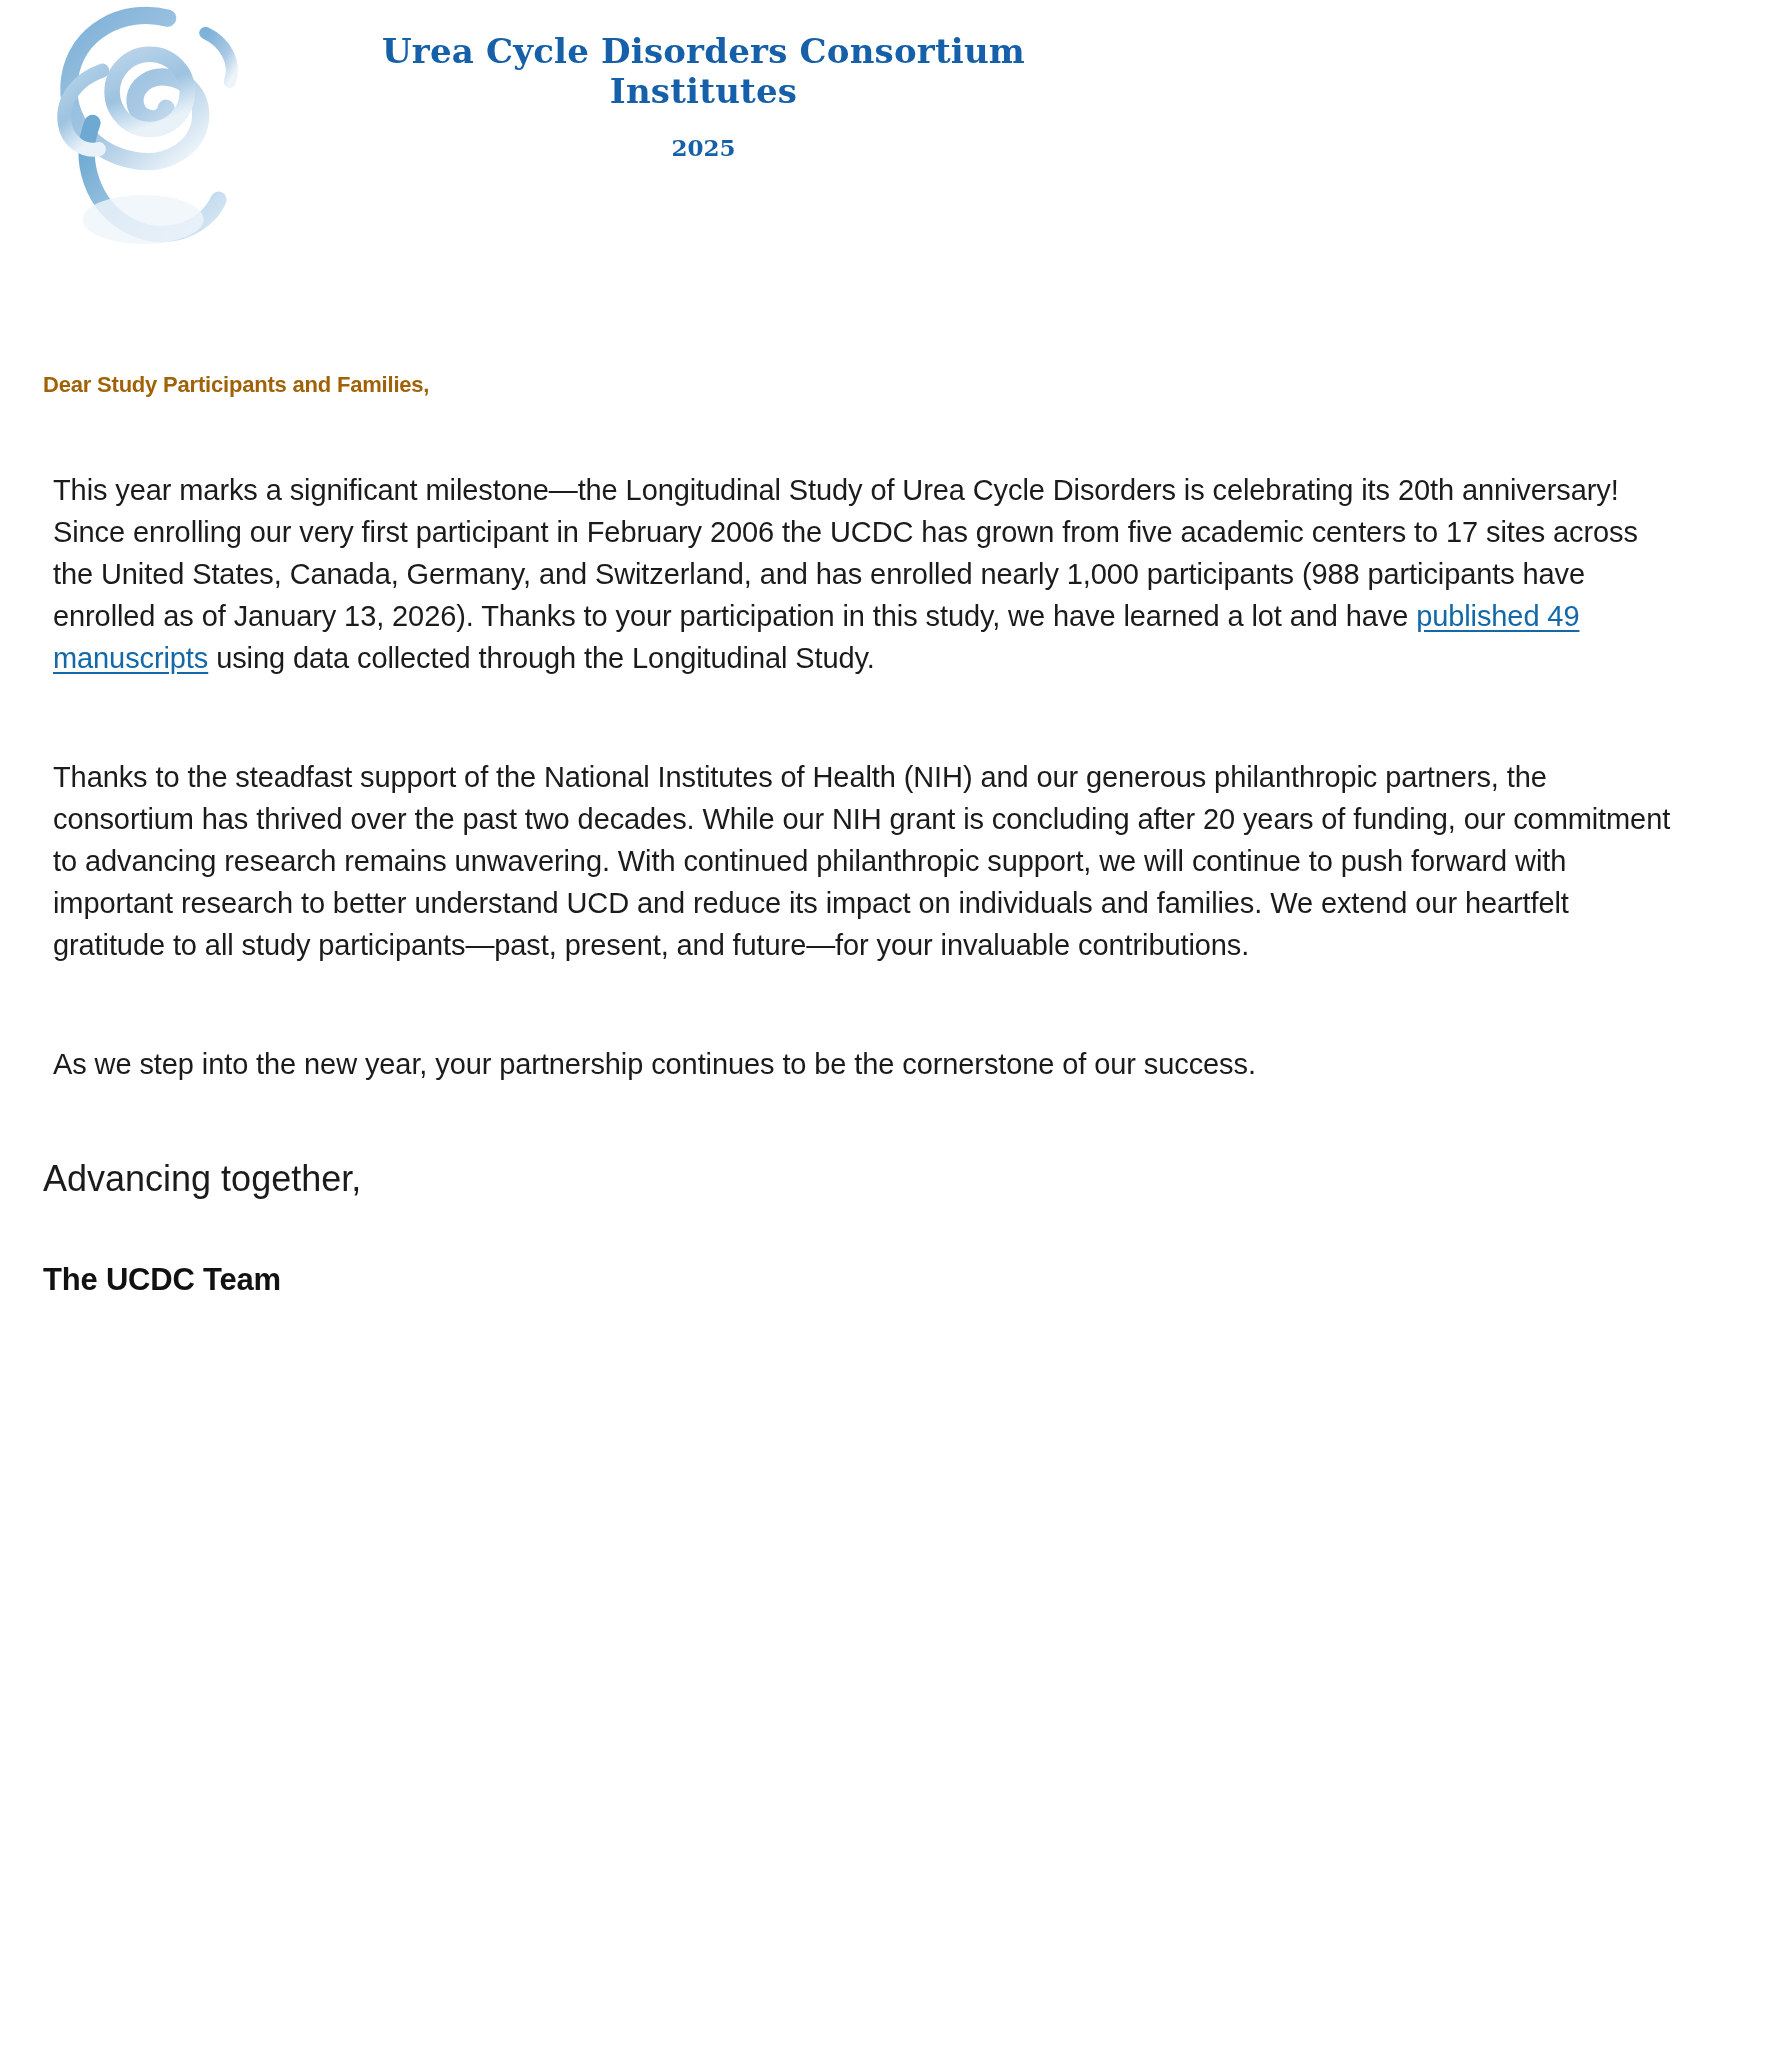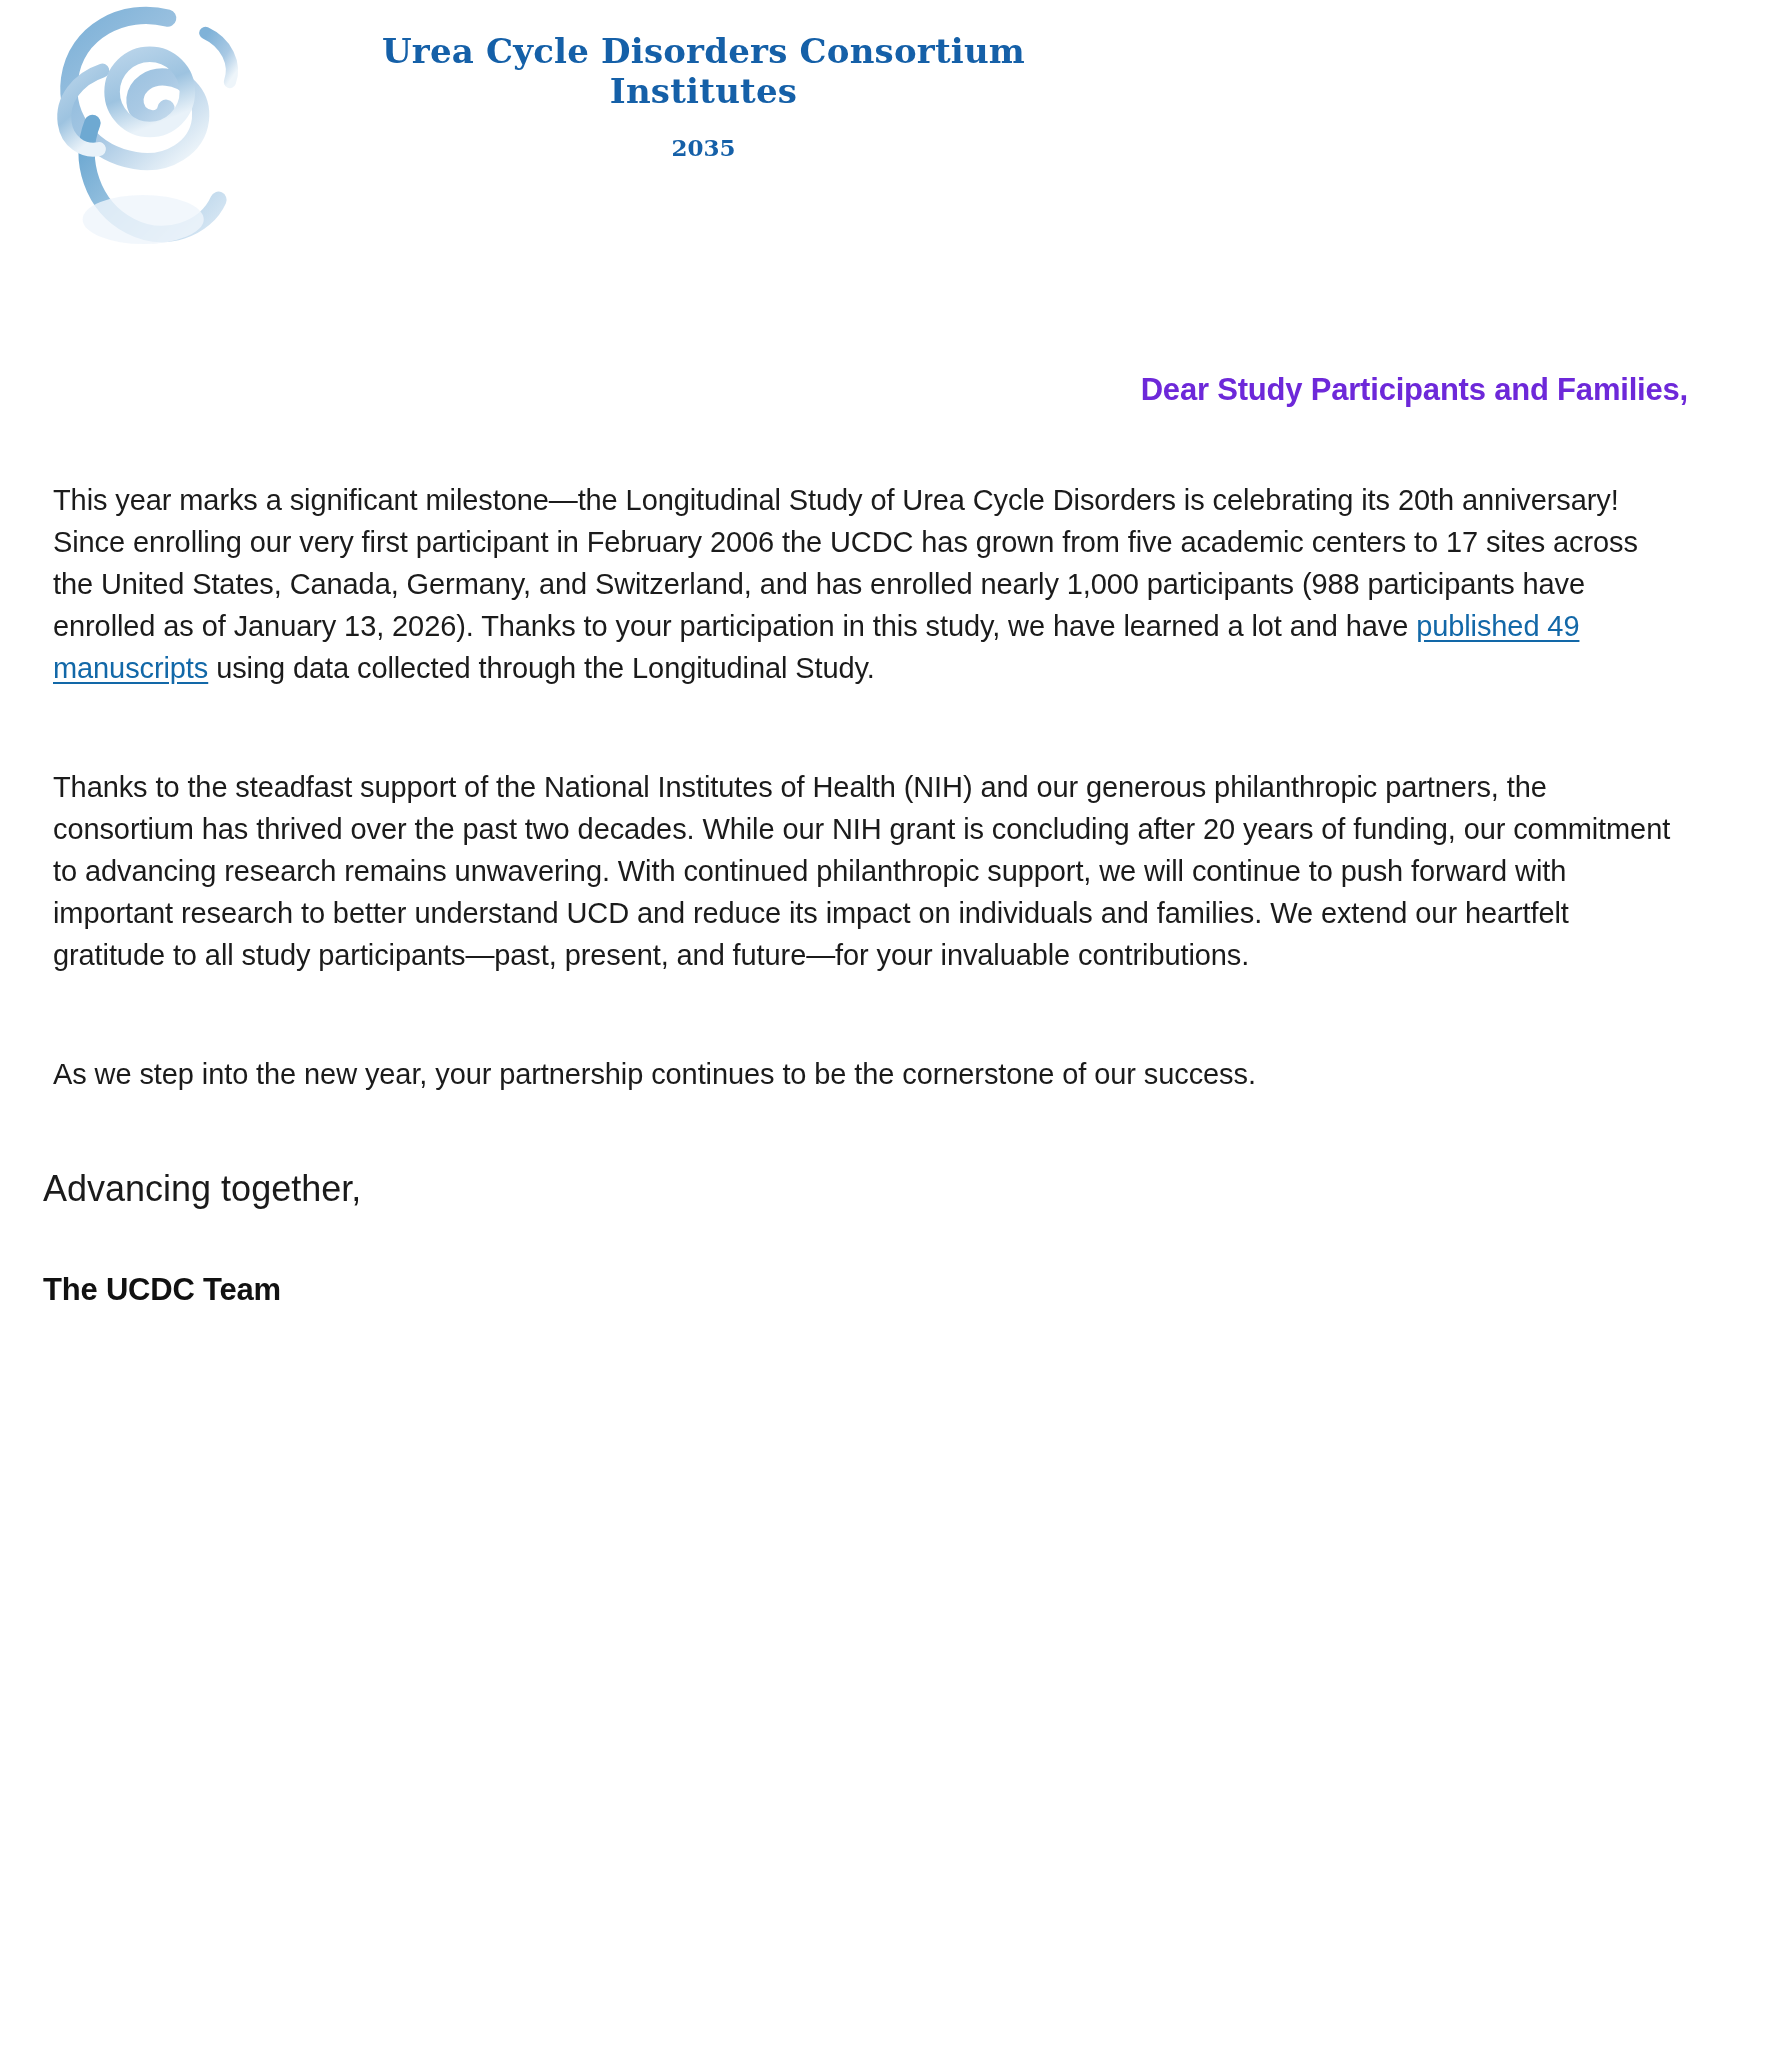--- a/index.html
+++ b/index.html
@@ -63,25 +63,24 @@
 
   
   .body-wrap {
     position: absolute;
     left: 43px;
     top: 372px;
     width: 1645px;
   }
 
   .salutation {
-    font-size: 31px;
+    font-size: 22px;
     font-weight: bold;
-    color: #6d28d9;
+    color: #a16207;
     letter-spacing: -0.2px;
-    text-align: right;
   }
 
   p.para {
     font-size: 29px;
     line-height: 1.45;
     color: #1b1b1b;
     margin: 10px;
     letter-spacing: -0.1px;
   }
 
@@ -145,21 +144,21 @@
 
         <path d="M196 40 C222 52 234 78 226 100" fill="none" stroke="url(#gradB)" stroke-width="15" stroke-linecap="round"></path>
 
         <ellipse cx="120" cy="268" rx="74" ry="30" fill="#eff5fb" opacity="0.8"></ellipse>
       </svg>
     </div>
 
     <div class="header-text">
       <div class="title-line">Urea Cycle Disorders Consortium</div>
       <div class="title-line">Institutes</div>
-      <div class="title-year">2035</div>
+      <div class="title-year">2025</div>
     </div>
 
   </div>
 
   <div class="body-wrap">
 
     <div class="salutation">Dear Study Participants and Families,</div>
 
     <div class="gap-lg"></div>
 

